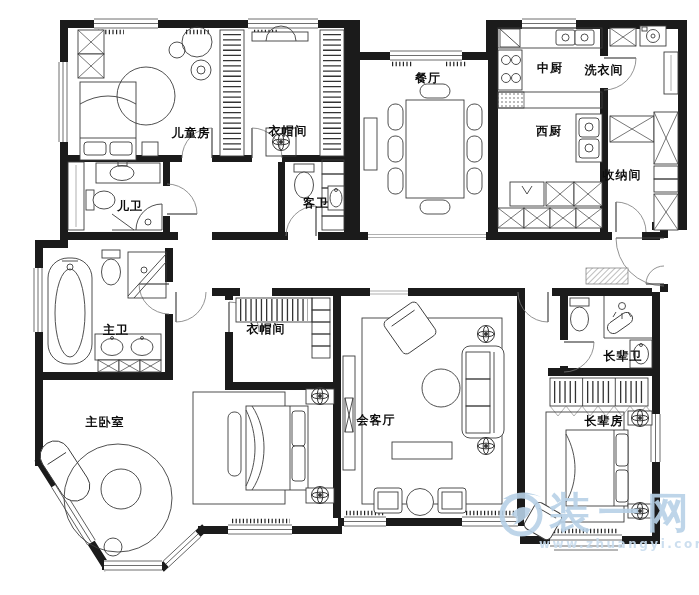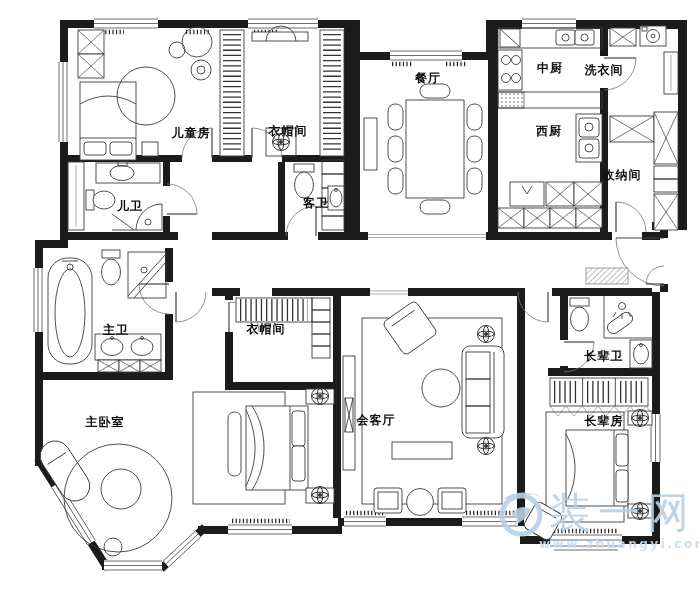--- a/index.html
+++ b/index.html
@@ -23,21 +23,21 @@
   .xb rect{fill:#fff;stroke:#3c3c3c;stroke-width:0.9;}
   .xb path{stroke:#3c3c3c;stroke-width:0.7;fill:none;}
   .flw{fill:none;stroke:#333;stroke-width:1;}
   
   .lbl{position:absolute;transform:translate(-50%,-50%);font-size:12px;line-height:9px;
        font-weight:700;color:#0d0d0d;letter-spacing:1px;white-space:nowrap;}
   
   .wm{position:absolute;left:497px;top:487px;width:200px;height:80px;opacity:.9;
       pointer-events:none;}
   .wm-logo{position:absolute;left:0;top:6px;}
-  .wm-text{position:absolute;left:52px;top:-2px;font-size:42px;font-weight:400;
+  .wm-text{position:absolute;left:52px;top:-2px;font-size:42px;font-weight:700;
            letter-spacing:7px;color:#b7d1e7;}
   .wm-url{position:absolute;left:42px;top:50px;font-size:12px;letter-spacing:2.5px;
           color:#c8dcee;font-weight:700;}
 </style>
 </head>
 <body>
 
 <div class="plan">
 
 <svg width="699" height="595" viewBox="0 0 699 595">
@@ -625,21 +625,21 @@
 <div class="lbl" style="left:550px;top:68px">中厨</div>
 <div class="lbl" style="left:604px;top:70px">洗衣间</div>
 <div class="lbl" style="left:549px;top:131px">西厨</div>
 <div class="lbl" style="left:622px;top:175px">收纳间</div>
 <div class="lbl" style="left:130px;top:206px">儿卫</div>
 <div class="lbl" style="left:316px;top:203px">客卫</div>
 <div class="lbl" style="left:116px;top:330px">主卫</div>
 <div class="lbl" style="left:266px;top:329px">衣帽间</div>
 <div class="lbl" style="left:105px;top:422px">主卧室</div>
 <div class="lbl" style="left:376px;top:420px">会客厅</div>
-<div class="lbl" style="left:604px;top:356px">长辈卫</div>
+<div class="lbl" style="left:623px;top:356px">长辈卫</div>
 <div class="lbl" style="left:604px;top:421px">长辈房</div>
 
 <div class="wm">
   <svg class="wm-logo" width="48" height="52" viewBox="0 0 48 52">
     <circle cx="24" cy="28" r="19" fill="none" stroke="#b7d1e7" stroke-width="5"></circle>
     <path d="M6,12 Q24,0 44,10 Q32,4 14,12 Z" fill="#b7d1e7"></path>
     <path d="M14,28 Q22,16 34,22 Q30,34 16,38 Q24,31 14,28 Z" fill="#b7d1e7"></path>
   </svg>
   <div class="wm-text">装一网</div>
   <div class="wm-url">www.zhuangyi.com</div>

